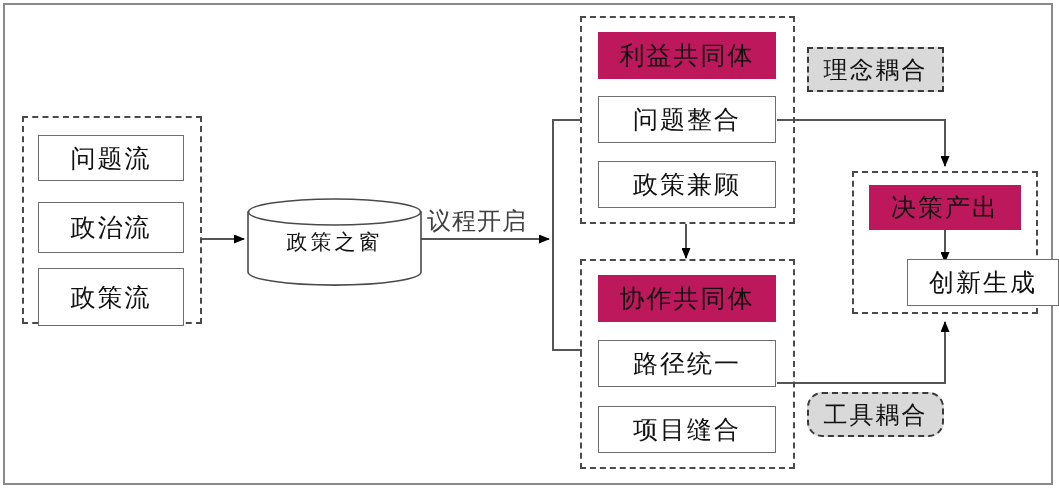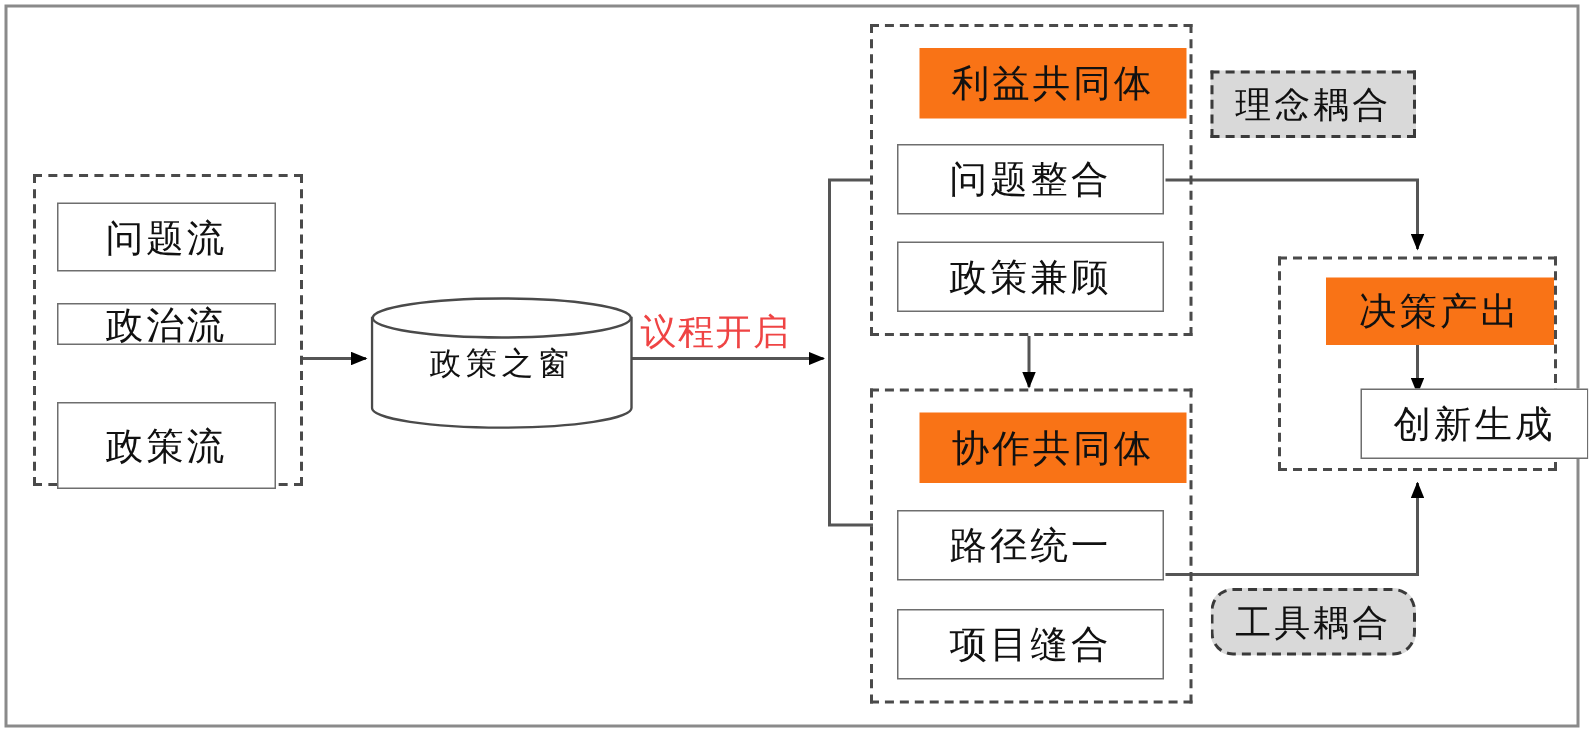--- a/index.html
+++ b/index.html
@@ -2,25 +2,25 @@
 <html><head>
 <meta charset="utf-8">
 <style>
   html,body{margin:0;padding:0;background:#ffffff;}
   body{font-family:"Liberation Serif","DejaVu Serif",serif;}
   #canvas{position:relative;width:1059px;height:494px;background:#fff;overflow:hidden;}
   #frame{position:absolute;left:3px;top:3px;width:1050px;height:482px;border:2px solid #8a8a8a;box-sizing:border-box;}
   .node{position:absolute;box-sizing:border-box;display:flex;align-items:center;justify-content:center;
         font-size:25px;color:#111;letter-spacing:2px;white-space:nowrap;}
   .boxed{border:1.5px solid #6e6e6e;background:#fff;}
-  .shaded{background:#f97316;border:none;margin-left:15px;}
+  .shaded{background:#be185d;border:none;}
   .group{position:absolute;box-sizing:border-box;border:2.5px dashed #4a4a4a;background:transparent;}
   .coupling{position:absolute;box-sizing:border-box;display:flex;align-items:center;justify-content:center;
             border:2.5px dashed #3a3a3a;background:#d9d9d9;font-size:24px;letter-spacing:2px;color:#111;white-space:nowrap;}
-  .edge-label{position:absolute;font-size:24px;color:#ef4444;letter-spacing:1px;white-space:nowrap;}
+  .edge-label{position:absolute;font-size:24px;color:#404040;letter-spacing:1px;white-space:nowrap;}
   svg.wires{position:absolute;left:0;top:0;width:1059px;height:494px;pointer-events:none;}
   .cyl-label{position:absolute;font-size:21px;letter-spacing:3px;color:#111;white-space:nowrap;}
 </style>
 </head>
 <body>
 
 <div id="canvas">
   <div id="frame"></div>
 
   <svg class="wires" viewBox="0 0 1059 494">
@@ -55,21 +55,21 @@
 
     <g>
       <line x1="945" y1="228" x2="945" y2="262" stroke="#555" stroke-width="2" marker-end="url(#arrowhead)"></line>
     </g>
   </svg>
 
   <div class="group" style="left:22px;top:116px;width:180px;height:208px;"></div>
   <div class="node boxed" style="left:38px;top:135px;width:146px;height:46px;">
     <span>问题流</span>
   </div>
-  <div class="node boxed" style="left:38px;top:202px;width:146px;height:28px;">
+  <div class="node boxed" style="left:38px;top:202px;width:146px;height:51px;">
     <span>政治流</span>
   </div>
   <div class="node boxed" style="left:38px;top:268px;width:146px;height:58px;">
     <span>政策流</span>
   </div>
 
   <div style="position:absolute;left:247px;top:198px;width:175px;height:88px;">
     <svg width="175" height="88" viewBox="0 0 175 88">
       <path d="M1,14 L1,74 A86,13 0 0 0 174,74 L174,14 Z" fill="#fff" stroke="#4a4a4a" stroke-width="1.6"></path>
       <ellipse cx="87.5" cy="14" rx="86" ry="13" fill="#fff" stroke="#4a4a4a" stroke-width="1.6"></ellipse>

